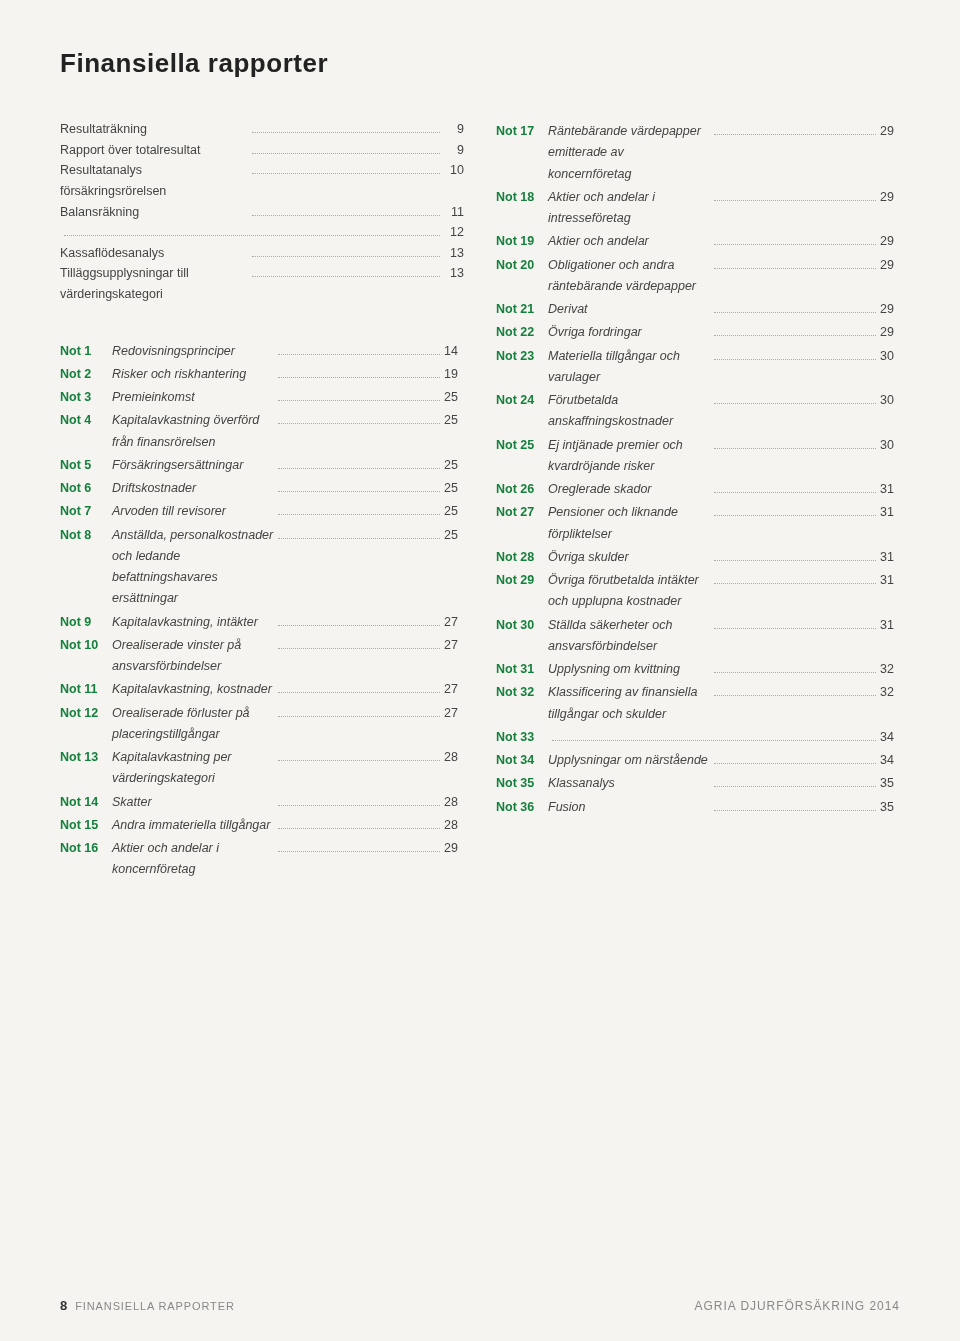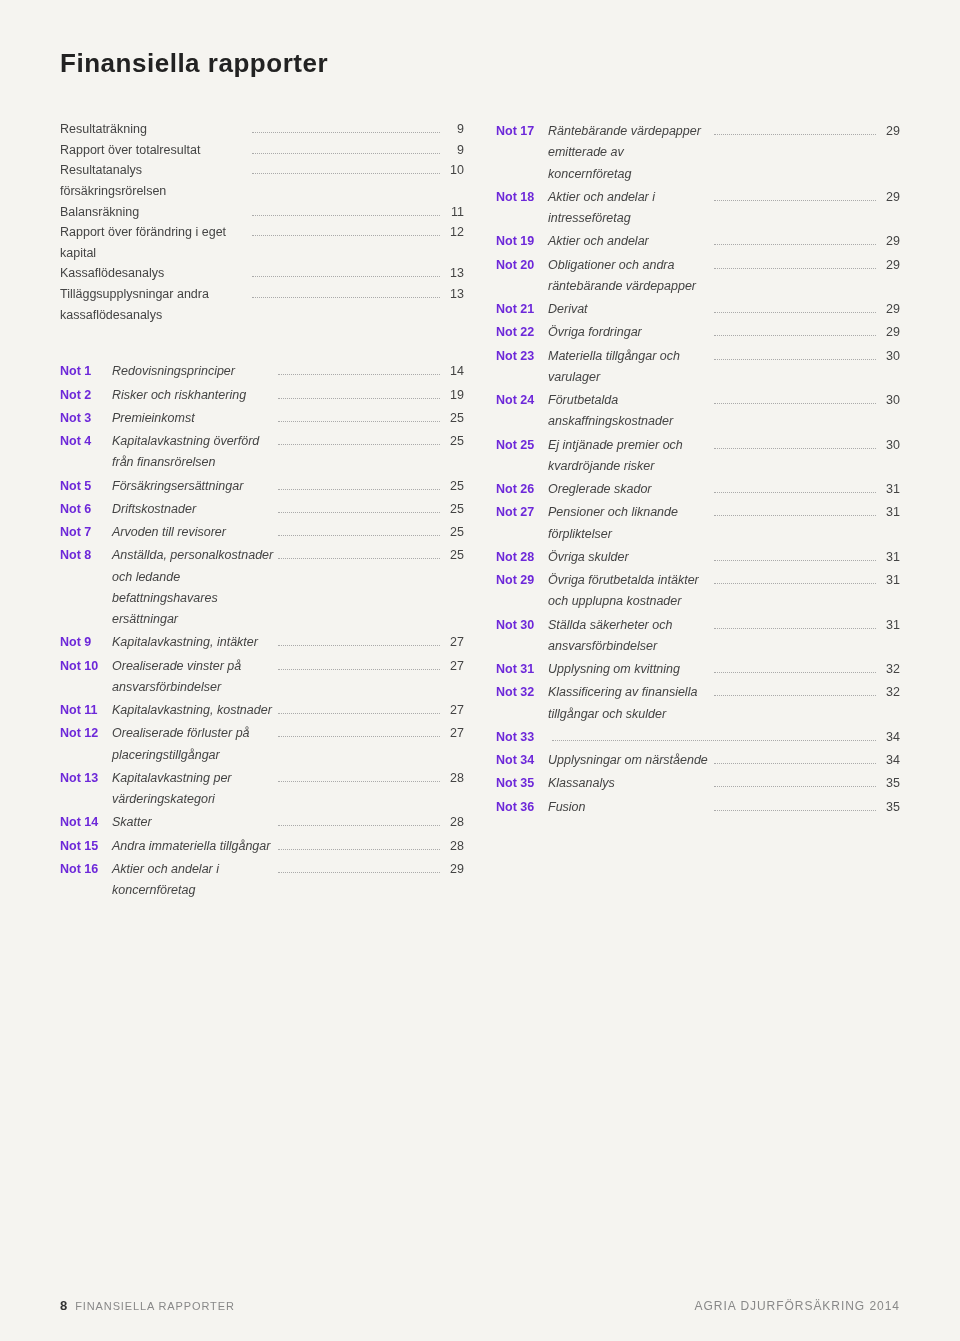--- a/index.html
+++ b/index.html
@@ -83,40 +83,39 @@
       display: flex;
       align-items: baseline;
       line-height: 1.7;
       font-size: 12.5px;
       color: #444;
       margin-top: 2px;
     }
 
     .toc-note-row .note-id {
       font-weight: bold;
-      color: #6d28d9;
+      color: #15803d;
       min-width: 52px;
       flex-shrink: 0;
     }
 
     .toc-note-row .note-label {
       flex: 1;
       font-style: italic;
     }
 
     .toc-note-row .dots {
       flex: 1;
       border-bottom: 1px dotted #aaa;
       margin: 0 4px 3px 4px;
       min-width: 10px;
     }
 
     .toc-note-row .page-num {
       min-width: 20px;
-      text-align: right;
     }
 
     .footer {
       position: absolute;
       bottom: 28px;
       left: 0;
       right: 0;
       display: flex;
       justify-content: space-between;
       align-items: center;
@@ -181,31 +180,30 @@
     <span class="label">Resultatanalys försäkringsrörelsen</span>
     <span class="dots"></span>
     <span class="page-num">10</span>
   </div>
           <div class="toc-plain-row">
     <span class="label">Balansräkning</span>
     <span class="dots"></span>
     <span class="page-num">11</span>
   </div>
           <div class="toc-plain-row">
-    <span class="label">Rapport över förändring i eget kapital</span>
     <span class="dots"></span>
     <span class="page-num">12</span>
   </div>
           <div class="toc-plain-row">
     <span class="label">Kassaflödesanalys</span>
     <span class="dots"></span>
     <span class="page-num">13</span>
   </div>
           <div class="toc-plain-row">
-    <span class="label">Tilläggsupplysningar andra kassaflödesanalys</span>
+    <span class="label">Tilläggsupplysningar till värderingskategori</span>
     <span class="dots"></span>
     <span class="page-num">13</span>
   </div>
         </div>
       <div class="section-spacer"></div>
       <div class="toc-section" id="note-rows-left-container">
           <div class="toc-note-row">
     <span class="note-id">Not 1</span>
     <span class="note-label">Redovisningsprinciper</span>
     <span class="dots"></span>

